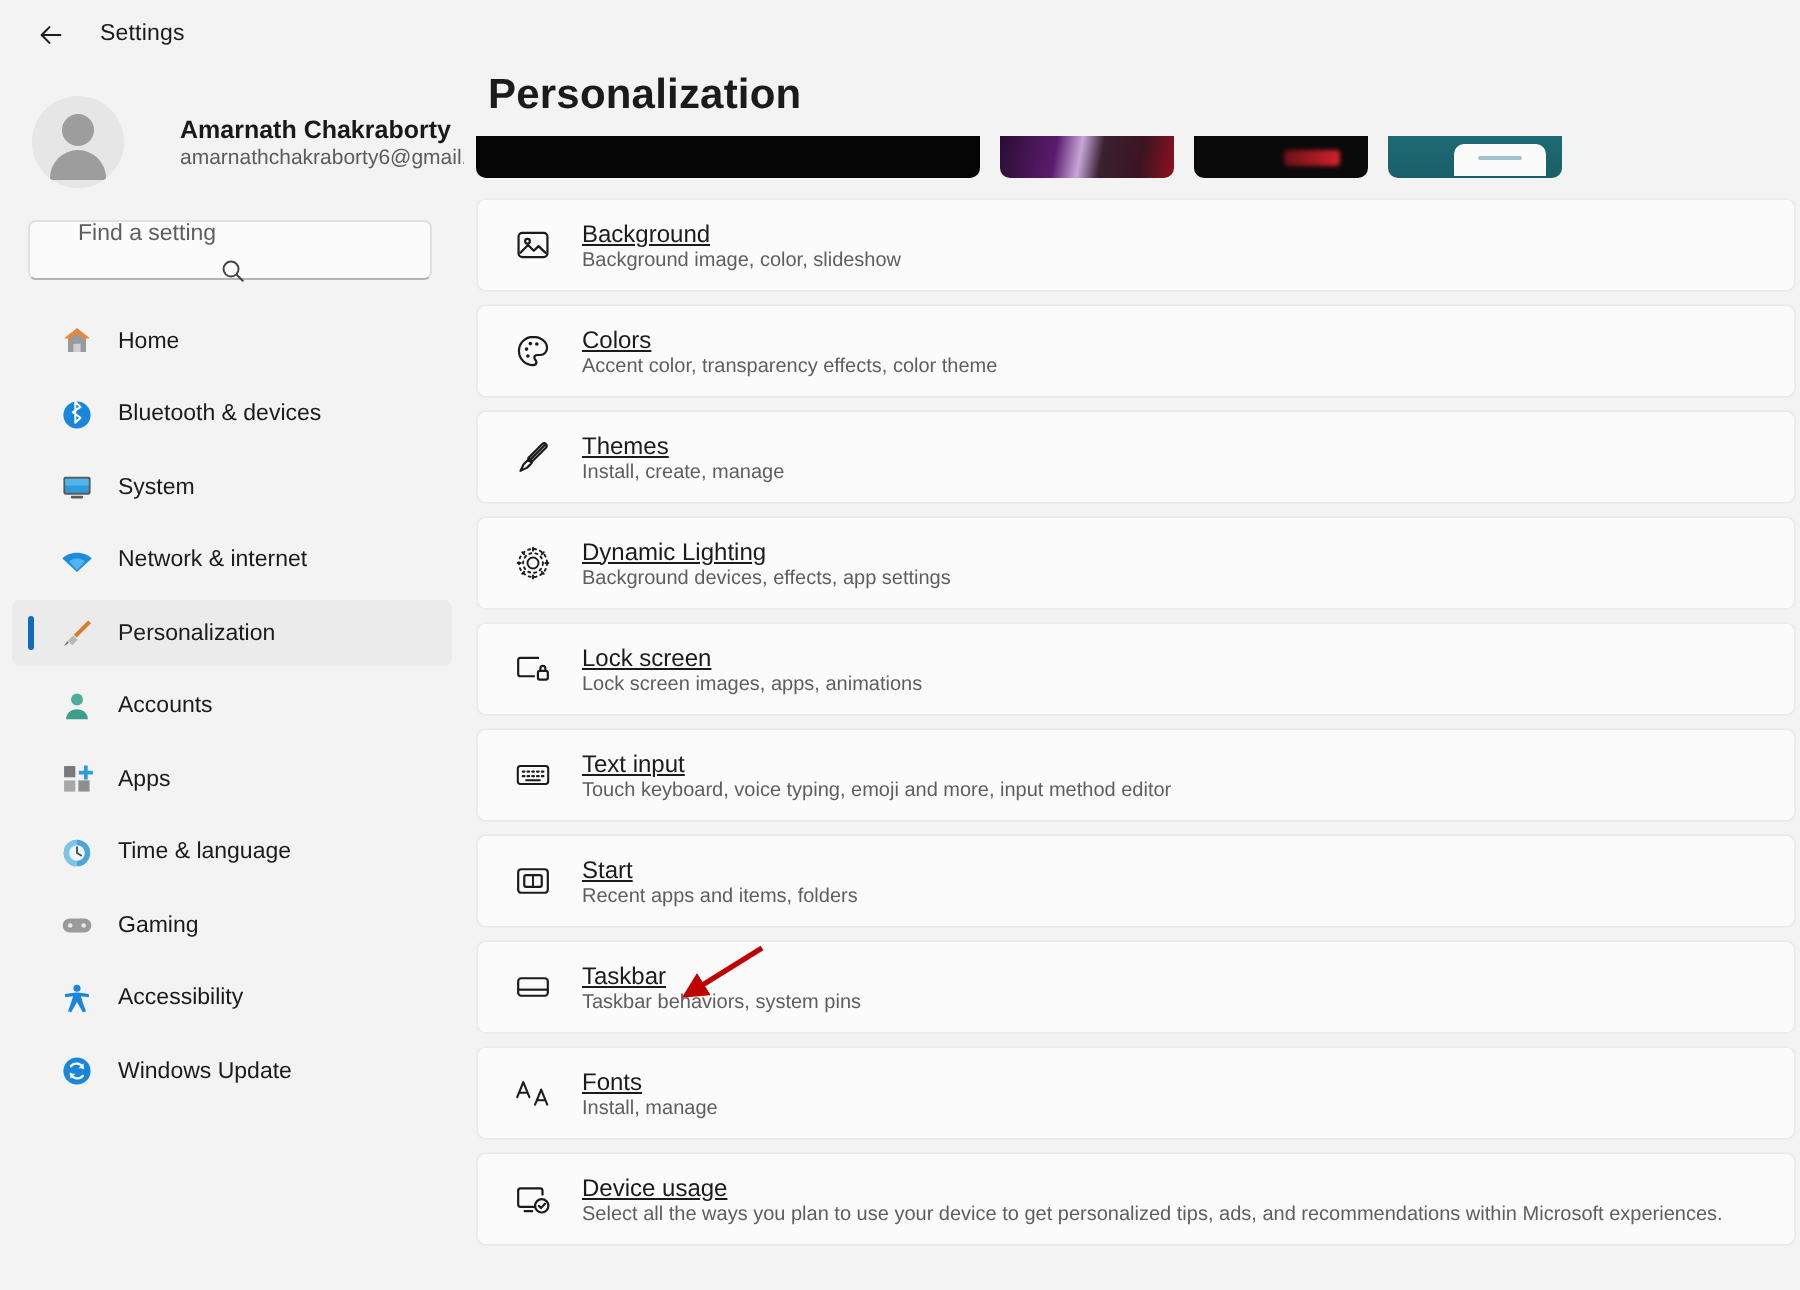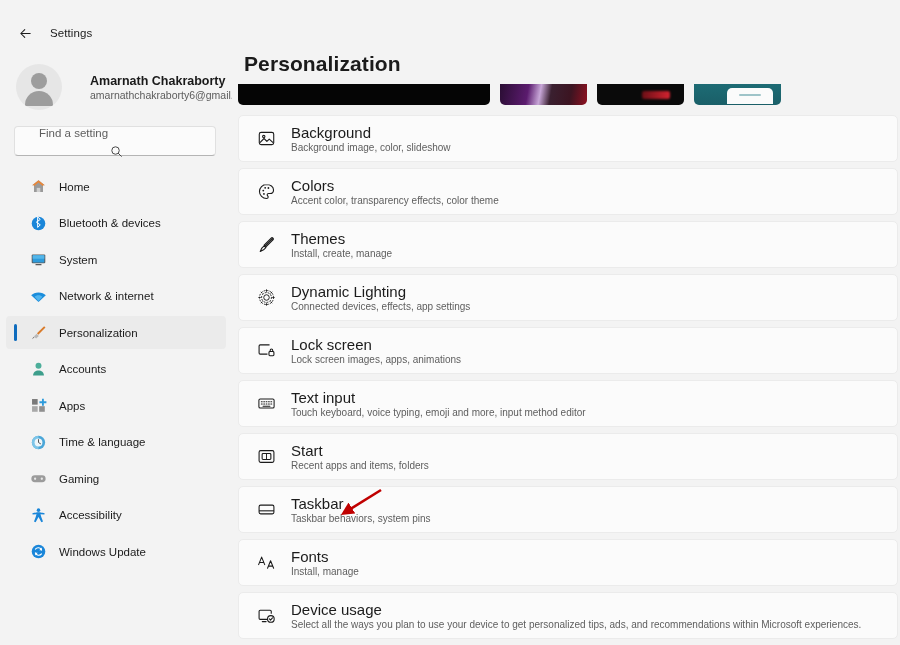--- a/index.html
+++ b/index.html
@@ -2,21 +2,21 @@
 <html><head>
 <meta charset="utf-8">
 <style>
   * { box-sizing: border-box; margin: 0; padding: 0; }
   html, body {
     width: 900px; height: 645px;
     font-family: "Liberation Sans", sans-serif;
     background: #f3f3f3;
     overflow: hidden;
   }
-  #app { position: relative; width: 900px; height: 491px; display: flex; margin-top: 16px; }
+  #app { position: relative; width: 900px; height: 491px; display: flex; }
 
   
   .sidebar {
     width: 232px; height: 645px;
     background: #f3f3f3;
     flex: 0 0 232px;
     position: relative;
   }
   .titlebar {
     height: 34px; display: flex; align-items: center; padding-left: 14px; gap: 14px;
@@ -121,21 +121,21 @@
     border: 1px solid #ebebeb;
     border-radius: 5px;
     height: 47px;
     display: flex; align-items: center;
     padding-left: 16px; gap: 14px;
     margin-bottom: 6px;
   }
   .card .ico { width: 22px; height: 22px; flex: 0 0 22px; display:flex; align-items:center; justify-content:center; color:#1b1b1b; }
   .card .ico svg { display: block; }
   .card .txt { display: flex; flex-direction: column; gap: 1px; }
-  .card .t { font-size: 15px; color: #1b1b1b; }
+  .card .t { font-size: 12px; color: #1b1b1b; text-decoration: underline; }
   .card .s { font-size: 10px; color: #5e5e5e; }
 
   
   .arrow-layer { position: absolute; left: 0; top: 0; width: 900px; height: 645px; pointer-events: none; }
 </style>
 </head>
 <body>
 
 <div id="app">
 
@@ -363,21 +363,21 @@
               <circle cx="10" cy="10" r="2.9"></circle>
               <g stroke-linecap="round" stroke-dasharray="1.1 2.1">
                 <circle cx="10" cy="10" r="5.2"></circle>
                 <circle cx="10" cy="10" r="7.4"></circle>
               </g>
               <path d="M10 1.9v1.6M10 16.5v1.6M1.9 10h1.6M16.5 10h1.6M4.3 4.3l1.1 1.1M14.6 14.6l1.1 1.1M15.7 4.3l-1.1 1.1M5.4 14.6l-1.1 1.1" stroke-linecap="round"></path>
             </svg>
           </span>
           <span class="txt">
             <span class="t">Dynamic Lighting</span>
-            <span class="s">Connected devices, effects, app settings</span>
+            <span class="s">Background devices, effects, app settings</span>
           </span>
         </div>
 
         <div class="card">
           <span class="ico">
             <svg width="19" height="19" viewBox="0 0 20 20" fill="none" stroke="currentColor" stroke-width="1.15">
               <path d="M13.2 4.1H3.4a1.2 1.2 0 0 0-1.2 1.2v7.3a1.2 1.2 0 0 0 1.2 1.2h7.6" stroke-linejoin="round"></path>
               <rect x="12.6" y="11" width="5.2" height="4.6" rx="1"></rect>
               <path d="M13.9 11V9.7a1.3 1.3 0 0 1 2.6 0V11"></path>
             </svg>

